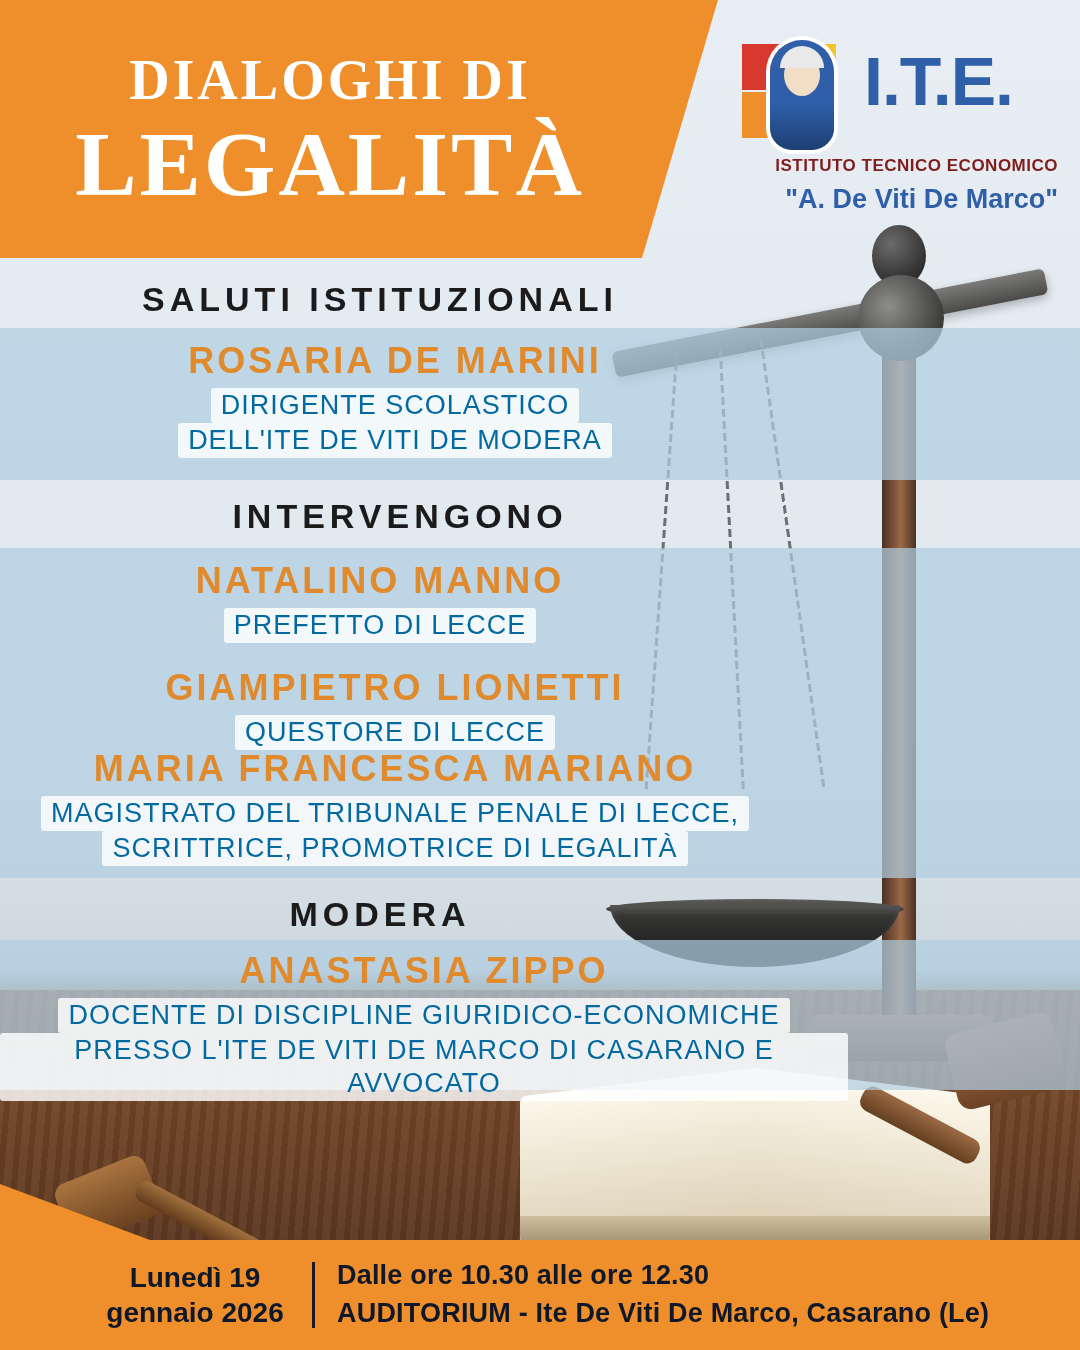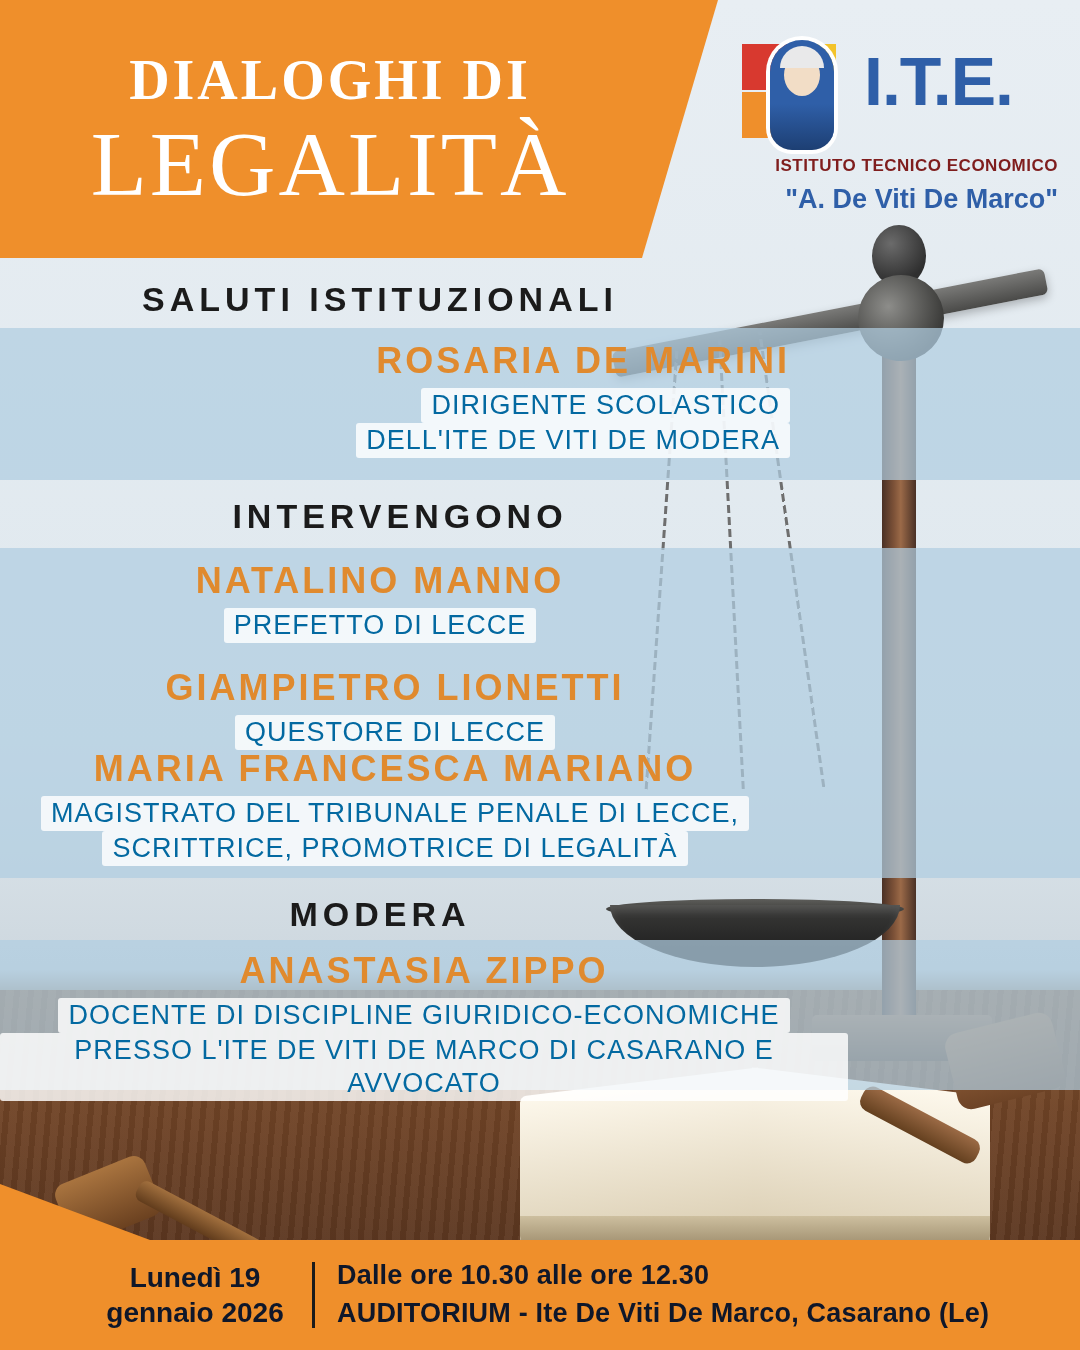--- a/index.html
+++ b/index.html
@@ -226,21 +226,21 @@
     z-index: 4;
   }
   .header-title1 {
     top: 52px;
     font-size: 56px;
     font-weight: 700;
   }
   .header-title2 {
     top: 118px;
     font-size: 92px;
-    font-weight: 400;
+    font-weight: 700;
   }
 
   
   .logo {
     position: absolute;
     right: 22px;
     top: 34px;
     width: 330px;
     height: 195px;
     z-index: 6;
@@ -363,21 +363,21 @@
     color: #0369a1;
     line-height: 1.22;
   }
   .person-role span {
     display: inline-block;
     background: rgba(255,255,255,0.82);
     padding: 1px 10px;
     border-radius: 3px;
   }
 
-  .p1 { left: 0; width: 790px; top: 340px; text-align: right; }
+  .p1 { left: 0; width: 790px; top: 340px; }
   .p2 { left: 0; width: 760px; top: 560px; }
   .p3 { left: 0; width: 790px; top: 667px; }
   .p4 { left: 0; width: 790px; top: 748px; }
   .p5 { left: 0; width: 848px; top: 950px; }
 
   
   .footer {
     position: absolute;
     left: 0;
     bottom: 0;

